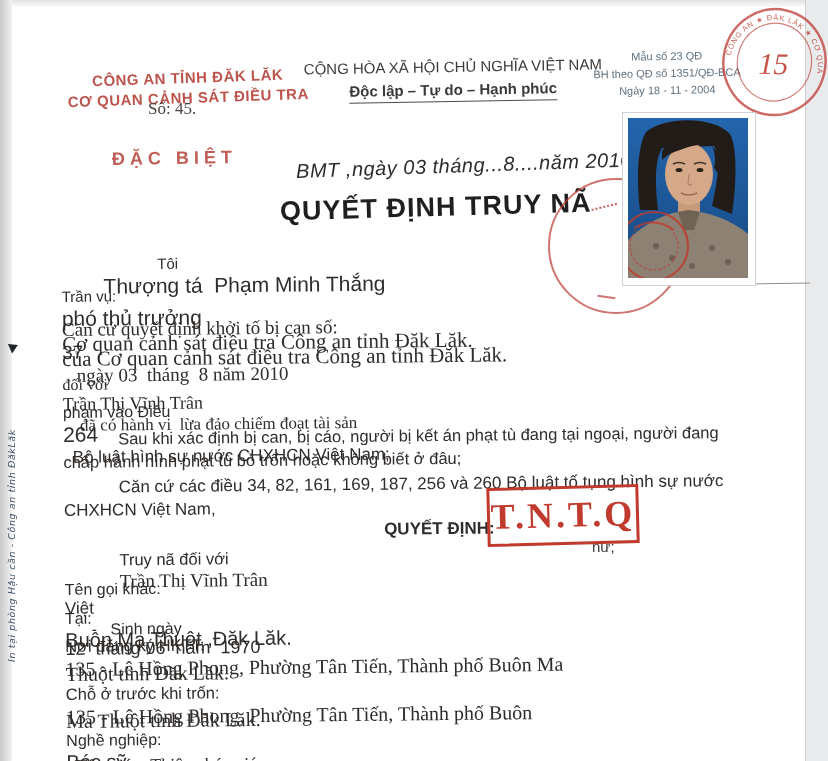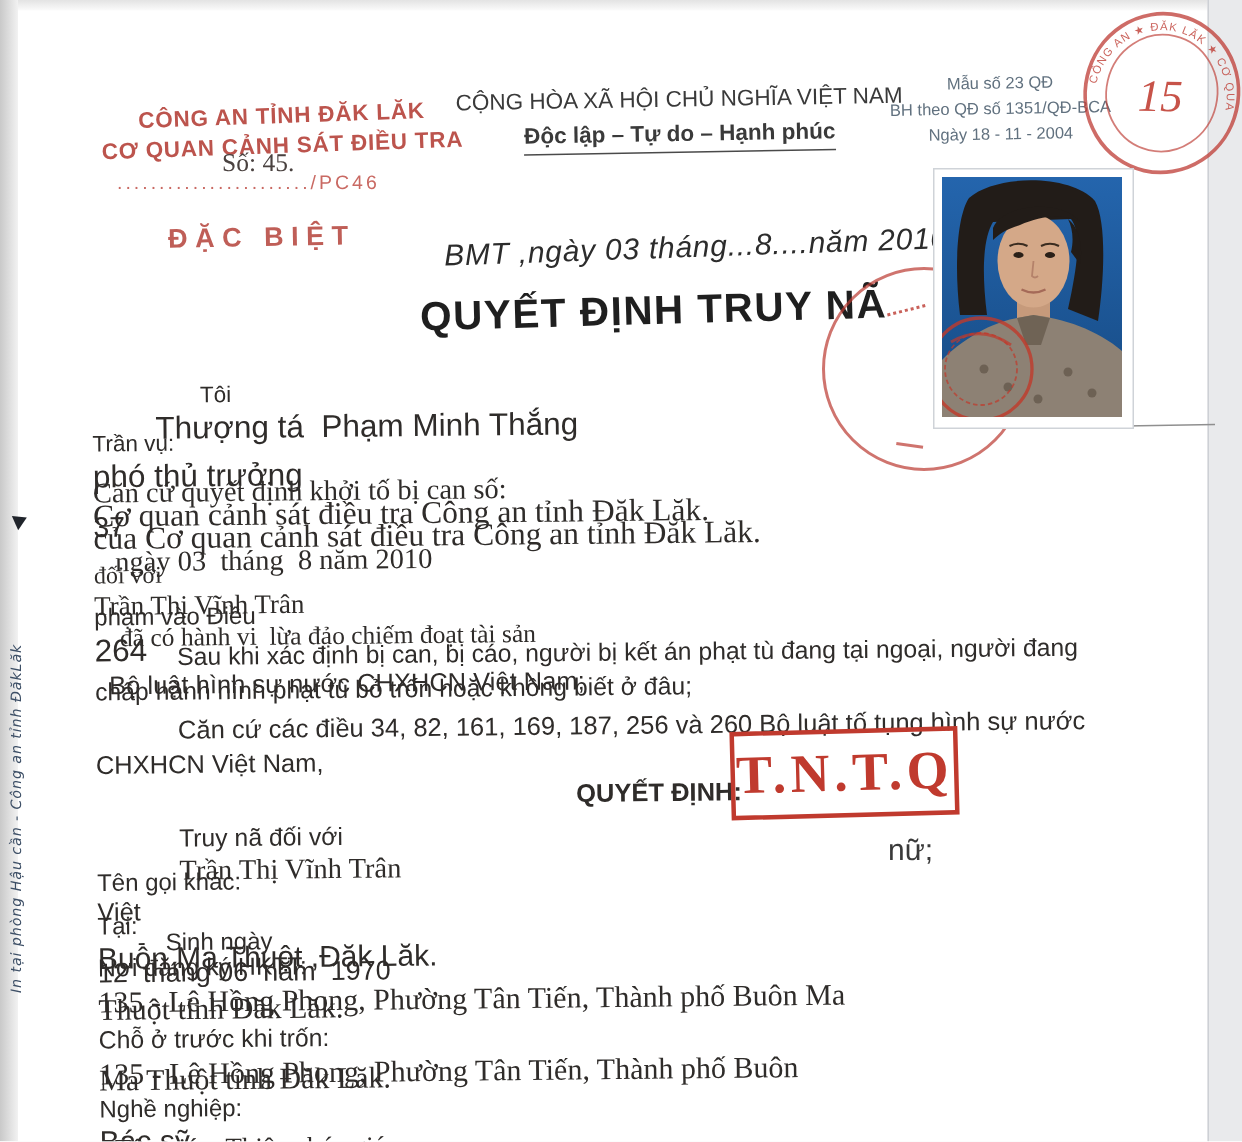--- a/index.html
+++ b/index.html
@@ -57,21 +57,21 @@
               background:#8f8f8f;transform:rotate(-1deg);}
   
   .photo-frame{position:absolute;left:622px;top:112px;width:122px;height:162px;
                background:#fff;border:1px solid #cfd3d8;padding:5px;z-index:3;}
   
   .tntq-box{position:absolute;left:487px;top:486px;width:146px;height:53px;
             border:3.5px solid #c03a2e;color:#c03a2e;
             font-family:"Liberation Serif",serif;font-weight:bold;font-size:36px;
             letter-spacing:3px;text-align:center;line-height:53px;
             transform:rotate(-1.5deg);z-index:4;background:rgba(255,255,255,.0);}
-  .nu-label{position:absolute;left:592px;top:556px;font-size:20px;color:#3a3a3a;z-index:3;}
+  .nu-label{position:absolute;left:592px;top:538px;font-size:15px;color:#3a3a3a;z-index:3;}
   
   .side-note{position:absolute;left:6px;top:362px;height:300px;writing-mode:vertical-rl;
              transform:rotate(180deg);font-style:italic;font-size:9.5px;color:#3d4f66;
              letter-spacing:.6px;font-family:"DejaVu Sans",sans-serif;}
   .side-mark{position:absolute;left:8px;top:344px;width:0;height:0;
              border-left:9px solid #20242b;border-top:5px solid transparent;
              border-bottom:5px solid transparent;transform:rotate(95deg);}
 </style>
 </head>
 <body>
@@ -80,21 +80,20 @@
 
   <div class="edge-top"></div>
   <div class="edge-left"></div>
   <div class="edge-right"></div>
 
   <div class="agency-stamp fs15">
     <div>CÔNG AN TỈNH ĐĂK LĂK</div>
     <div>CƠ QUAN CẢNH SÁT ĐIỀU TRA</div>
   </div>
   <div class="so-line serif fs17">Số:  45.</div>
-  <div class="so-dots fs13"><span>.......................</span><span>/PC46</span></div>
   <div class="dac-biet">ĐẶC BIỆT</div>
 
   <div class="nat-header">
     <div class="fs15">CỘNG HÒA XÃ HỘI CHỦ NGHĨA VIỆT NAM</div>
     <span class="nat-motto fs15">Độc lập – Tự do – Hạnh phúc</span>
   </div>
 
   <div class="form-ref fs11">
     <div>Mẫu số 23 QĐ</div>
     <div>BH theo QĐ số 1351/QĐ-BCA</div>
@@ -163,21 +162,21 @@
         <circle cx="26" cy="128" r="34" fill="none" stroke="#c0392b" stroke-width="2.2" opacity="0.8"></circle>
         <circle cx="26" cy="128" r="24" fill="none" stroke="#c0392b" stroke-width="1.2" stroke-dasharray="3,2" opacity="0.7"></circle>
         <path d="M6,110 Q26,98 46,112" stroke="#c0392b" stroke-width="2" fill="none" opacity="0.7"></path>
       </g>
     </svg>
   </div>
 
   <div id="doc-body">
 
     <div class="line" style="top:236px">
-      <span class="sans fs15" style="margin-left:72px">Tôi</span>
+      <span class="sans fs15" style="margin-left:96px">Tôi</span>
       <span class="sans fs21" style="margin-left:42px">Thượng tá  Phạm Minh Thắng</span>
     </div>
 
     <div class="line" style="top:268px">
       <span class="sans fs15">Trần vụ:</span>
       <span class="sans fs21">phó thủ trưởng </span>
       <span class="serif fs21">Cơ quan cảnh sát điều tra Công an tỉnh Đăk Lăk.</span>
     </div>
 
     <div class="line" style="top:300px">

